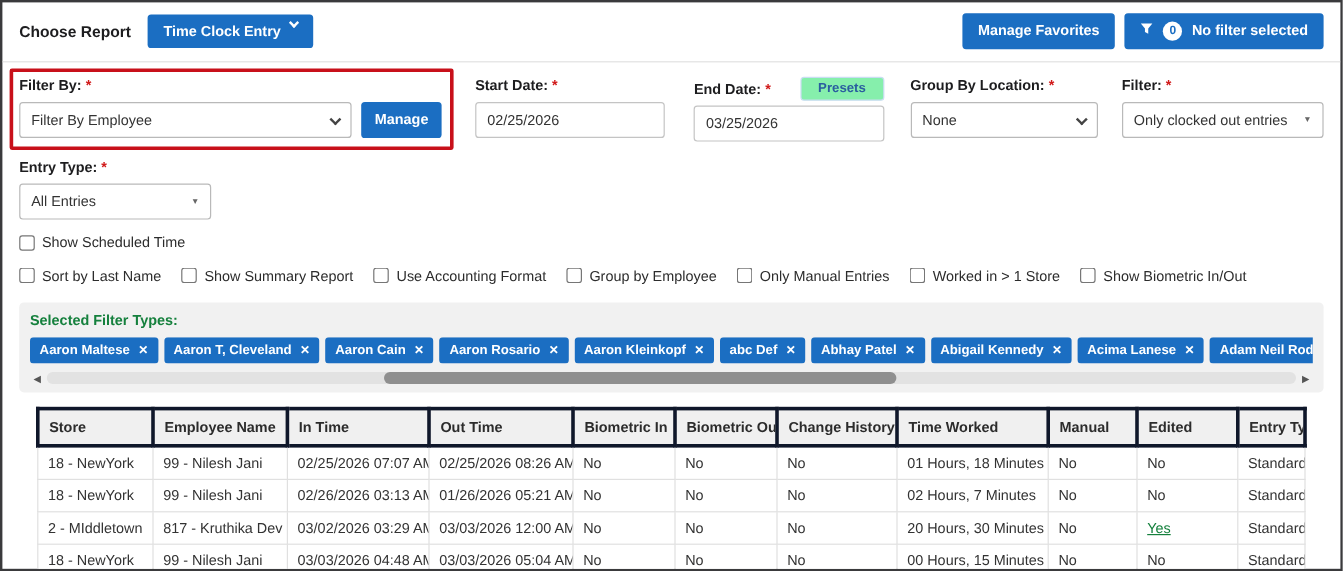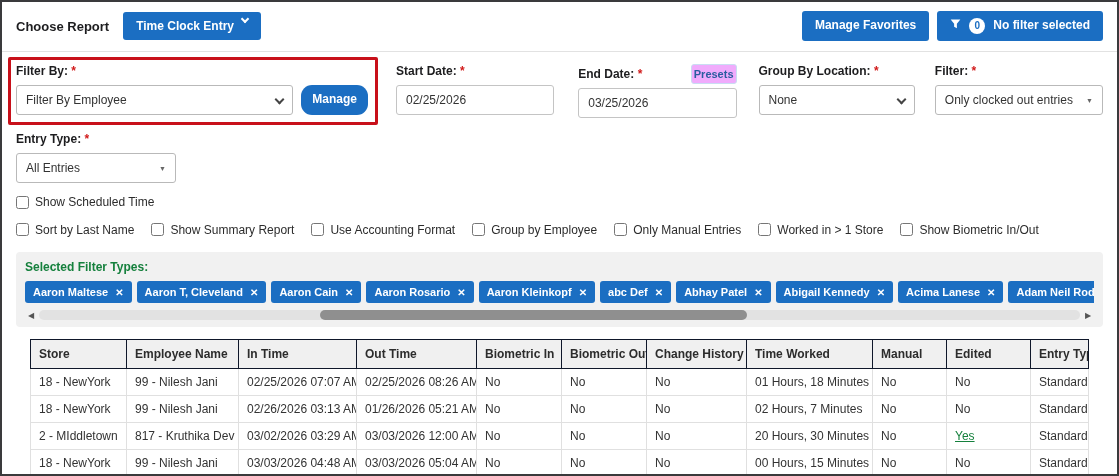--- a/index.html
+++ b/index.html
@@ -33,23 +33,23 @@
   .finput { border:1px solid #c4c4c4; border-radius:3px; padding:7px 9px; font-family:"Liberation Sans",sans-serif;
             font-size:12px; color:#333; width:100%; height:30px; }
   .fg-filterby { width:352px; margin-right:28px; position:relative; }
   .fg-filterby .fselect { width:288px; }
   .fg-start { width:160px; margin-right:24px; }
   .fg-end { width:160px; margin-right:22px; }
   .fg-group { width:158px; margin-right:20px; }
   .fg-filter { width:170px; }
   .fg-entry { width:160px; margin-top:14px; }
   .red-outline { position:absolute; left:-8px; top:-7px; right:-10px; bottom:-10px; border:3px solid #c8101a; border-radius:2px; pointer-events:none; z-index:5; }
-  .presets-btn { font-size:11px; font-weight:bold; color:#2a5d9f; background:#f0abfc; border:1px solid #c9ddf2; border-radius:3px;
-                 padding:3px 2px; cursor:pointer; font-family:"Liberation Sans",sans-serif; }
-  .manage-btn { height:30px; padding:7px 11px;border-radius:11px; }
+  .presets-btn { font-size:11px; font-weight:bold; color:#2a5d9f; background:#86efac; border:1px solid #c9ddf2; border-radius:3px;
+                 padding:3px 14px; cursor:pointer; font-family:"Liberation Sans",sans-serif; }
+  .manage-btn { height:30px; padding:7px 11px; }
 
   
   .cb-section { margin-top:12px; }
   .cb { display:inline-flex; align-items:center; gap:6px; margin-right:17px; font-size:12px; color:#2c2c2c; cursor:pointer; }
   .cb input { width:13px; height:13px; cursor:pointer; }
   .cb-row { margin-top:11px; }
 
   
   .chips-panel { margin-top:13px; background:#f1f1f1; border-radius:4px; padding:8px 9px 6px 9px; }
   .chips-title { font-weight:bold; font-size:12px; color:#15803d; margin-bottom:7px; }
@@ -58,21 +58,21 @@
           display:inline-flex; align-items:center; gap:7px; flex:0 0 auto; cursor:pointer; }
   .chip-x { font-size:10px; cursor:pointer; }
   .hscroll { display:flex; align-items:center; margin-top:6px; height:12px; gap:2px; }
   .sb-arrow { font-size:8px; color:#555; width:12px; text-align:center; cursor:pointer; user-select:none; }
   .sb-track { flex:1; height:10px; background:#e2e2e2; border-radius:5px; position:relative; cursor:pointer; }
   .sb-thumb { position:absolute; left:27%; width:41%; top:0; height:10px; background:#8f8f8f; border-radius:5px; cursor:grab; }
 
   
   .tbl-wrap { margin:12px 14px 0 14px; }
   table { width:100%; border-collapse:collapse; font-size:12px; table-layout:fixed; }
-  th { background:#f0f0f0; font-weight:bold; text-align:left; padding:7px 8px; border:1px solid #0f172a; color:#2c2c2c; overflow:hidden; white-space:nowrap; }
+  th { background:#f0f0f0; font-weight:bold; text-align:left; padding:7px 8px; border:3px solid #0f172a; color:#2c2c2c; overflow:hidden; white-space:nowrap; }
   td { padding:6px 8px; border:1px solid #e0e0e0; color:#333; overflow:hidden; white-space:nowrap; background:#fff; }
   td a { color:#15803d; text-decoration:underline; cursor:pointer; }
 </style>
 </head>
 <body>
 
 <div class="page">
 
   <div class="topbar">
     <span class="choose-report">Choose Report</span>

